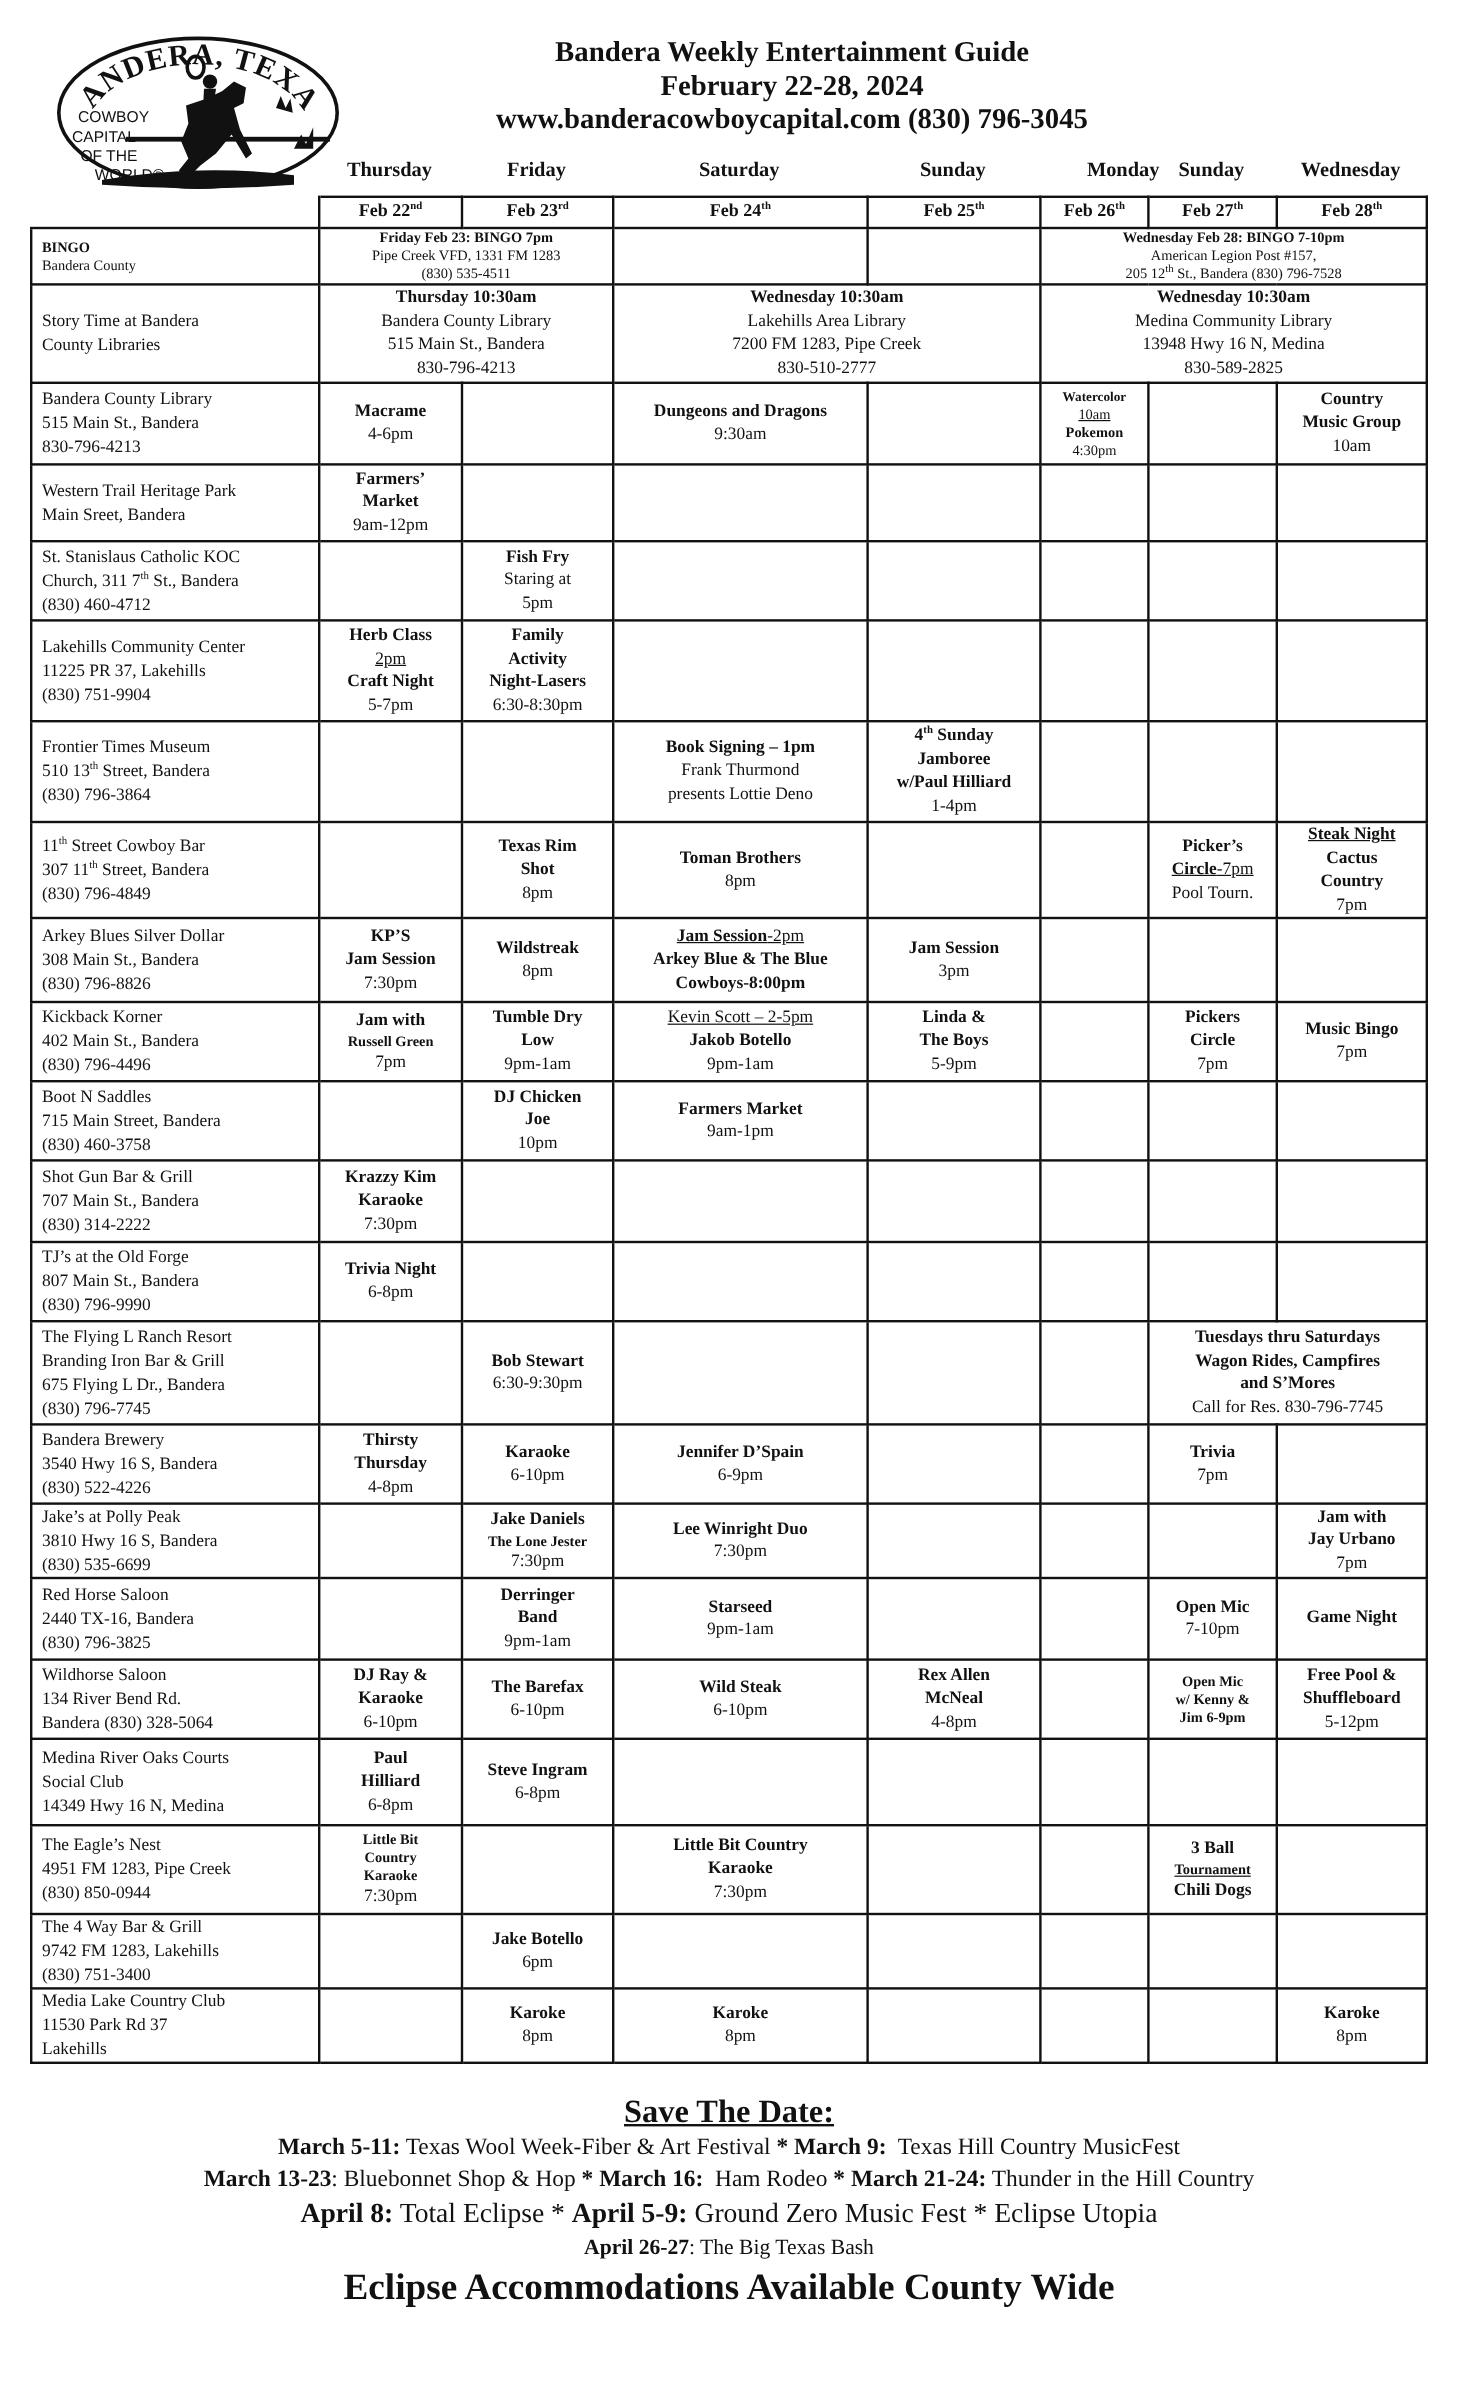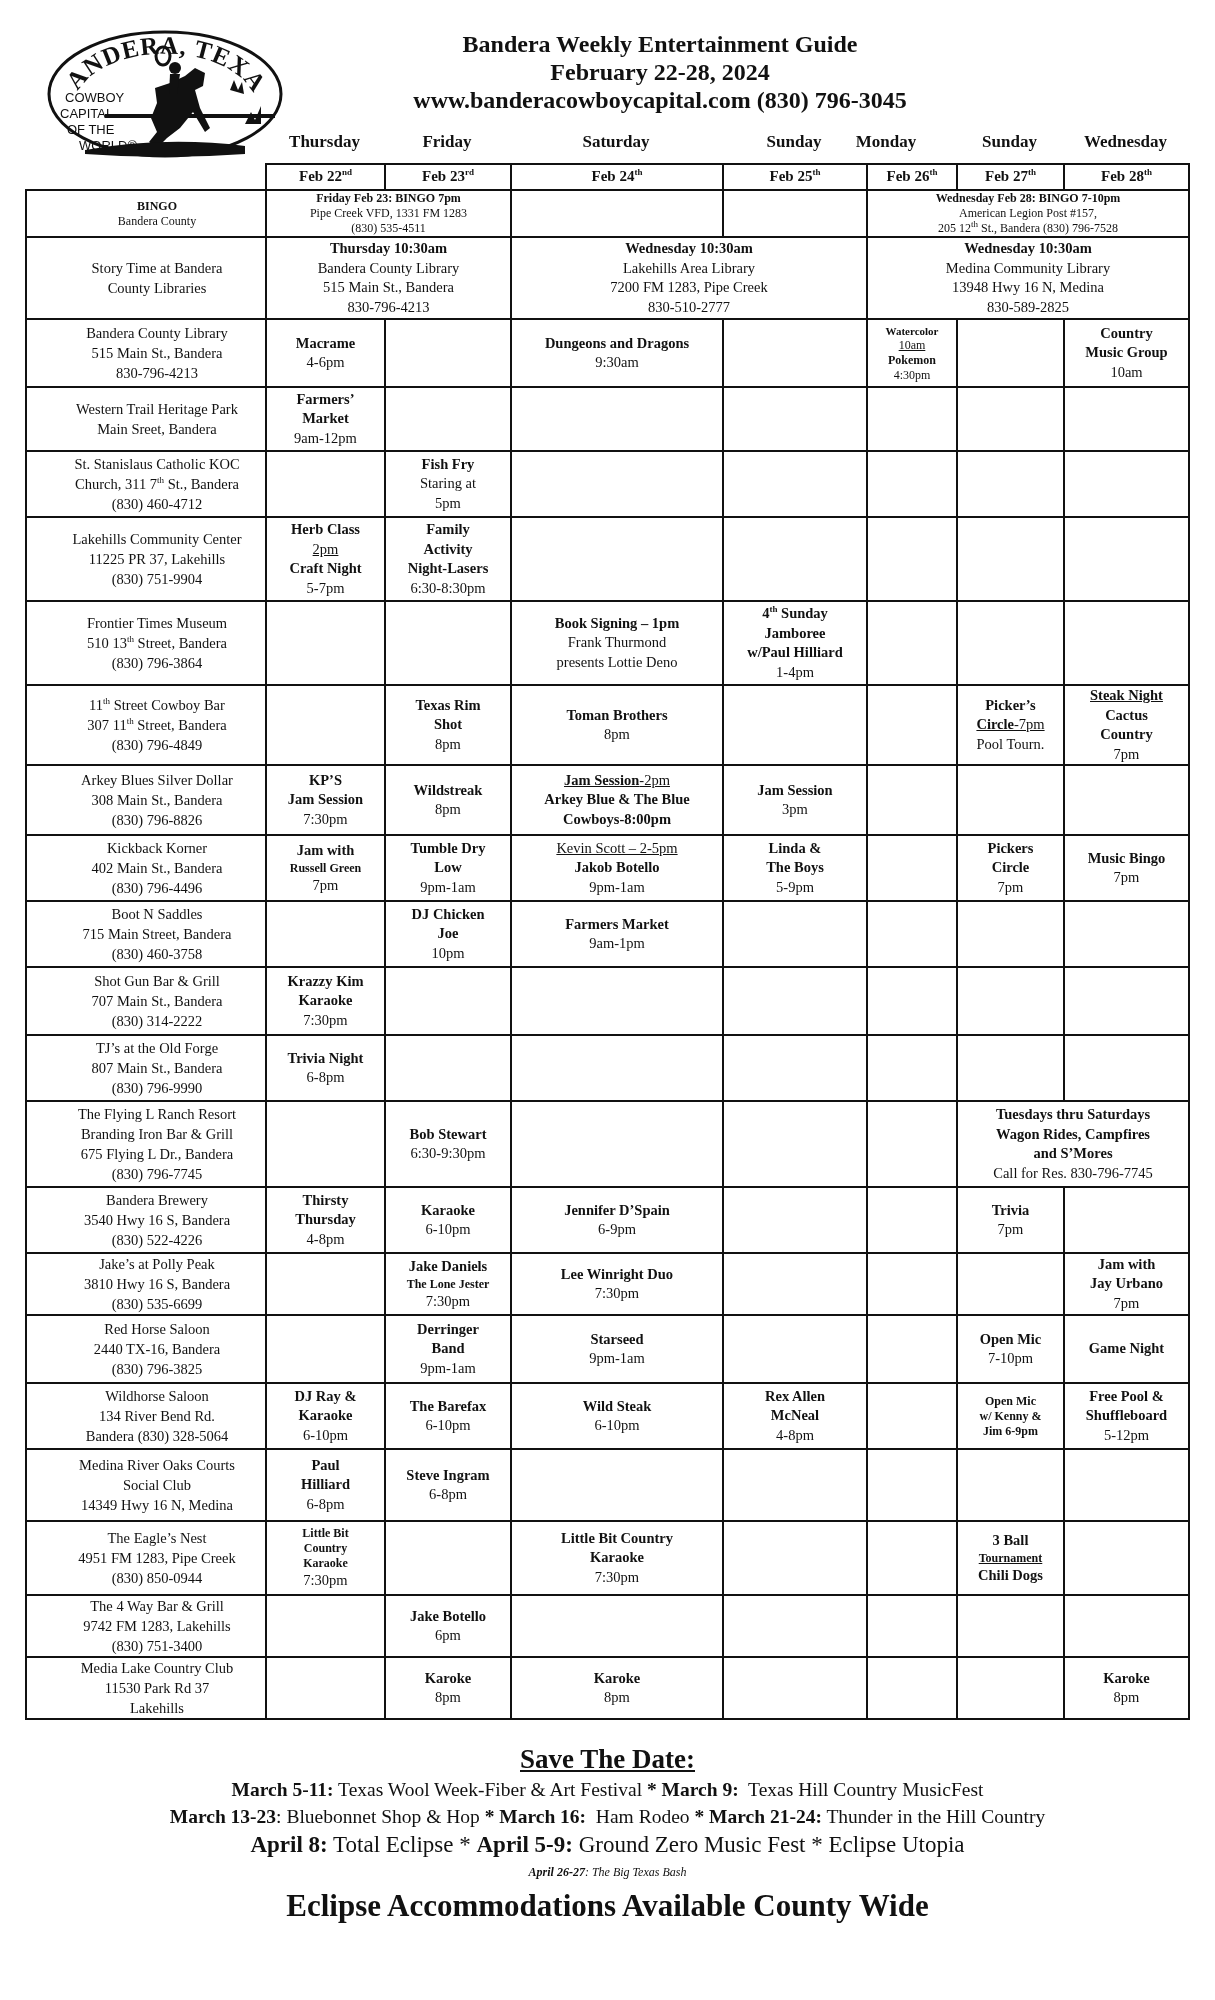--- a/index.html
+++ b/index.html
@@ -4,34 +4,34 @@
 <style>
   html, body { margin:0; padding:0; background:#fff; }
   body { width:1215px; height:2000px; position:relative; font-family:"Liberation Serif", "DejaVu Serif", serif; color:#111; overflow:hidden; }
   .logo { position:absolute; left:45px; top:28px; width:240px; height:132px; }
   .title { position:absolute; left:300px; top:30px; width:720px; text-align:center; font-weight:bold; font-size:24px; line-height:28px; }
   .title div { white-space:nowrap; }
   .daynames { position:absolute; left:265px; top:132px; width:923px; height:24px; }
   .dayname { position:absolute; top:0; text-align:center; font-weight:bold; font-size:17px; }
   table.sched { position:absolute; left:25px; top:163px; border-collapse:collapse; table-layout:fixed; }
   table.sched td { border:2px solid #111; padding:0 2px; text-align:center; vertical-align:middle; font-size:14.5px; line-height:19.5px; }
-  table.sched td.venue { text-align:center; padding-left:24px; font-size:14.5px; line-height:20px; }
+  table.sched td.venue { text-align:left; padding-left:8px; font-size:14.5px; line-height:20px; }
   table.sched td.blank { border-top:none; border-left:none; }
   table.sched tr.datehead td { font-weight:bold; font-size:15px; height:24px; }
   .b { font-weight:bold; }
   .u { text-decoration:underline; }
   .s { font-size:12px; line-height:15px; }
   .xs { font-size:11px; line-height:14px; }
   sup { font-size:9px; line-height:0; }
   .line { display:block; white-space:nowrap; }
   .footer { position:absolute; left:0; top:1742px; width:1215px; text-align:center; }
   .save-title { font-weight:bold; font-size:27px; text-decoration:underline; line-height:34px; }
   .fline { font-size:19.5px; line-height:27px; white-space:nowrap; }
   .fline.big { font-size:23px; line-height:30px; }
-  .fline.sm { font-size:12px; line-height:24px;font-style:italic; }
+  .fline.sm { font-size:18px; line-height:24px; }
   .accom { font-weight:bold; font-size:31px; line-height:44px; }
 </style>
 </head>
 <body>
 
 <div class="logo">
   <svg width="240" height="132" viewBox="0 0 240 132">
     <ellipse cx="120" cy="66" rx="116" ry="62" fill="#fff" stroke="#111" stroke-width="3"></ellipse>
     <defs>
         <path id="arcp" d="M30,70 A92,56 0 0 1 210,70"></path>
@@ -59,21 +59,21 @@
   <div>Bandera Weekly Entertainment Guide</div>
   <div>February 22-28, 2024</div>
   <div>www.banderacowboycapital.com (830) 796-3045</div>
 </div>
 
 <div class="daynames" id="daynames">
     <div class="dayname" style="left: 0px; width: 119px;">Thursday</div>
     <div class="dayname" style="left: 119px; width: 126px;">Friday</div>
     <div class="dayname" style="left: 245px; width: 212px;">Saturday</div>
     <div class="dayname" style="left: 457px; width: 144px;">Sunday</div>
-    <div class="dayname" style="left: 576px; width: 90px; text-align: center;">Monday</div>
+    <div class="dayname" style="left: 626px; width: 90px; text-align: center;">Monday</div>
     <div class="dayname" style="left: 691px; width: 107px;">Sunday</div>
     <div class="dayname" style="left: 798px; width: 125px;">Wednesday</div>
   </div>
 
 <table class="sched" id="sched">
   <colgroup>
     <col style="width:240px">
       <col style="width:119px">
       <col style="width:126px">
       <col style="width:212px">

